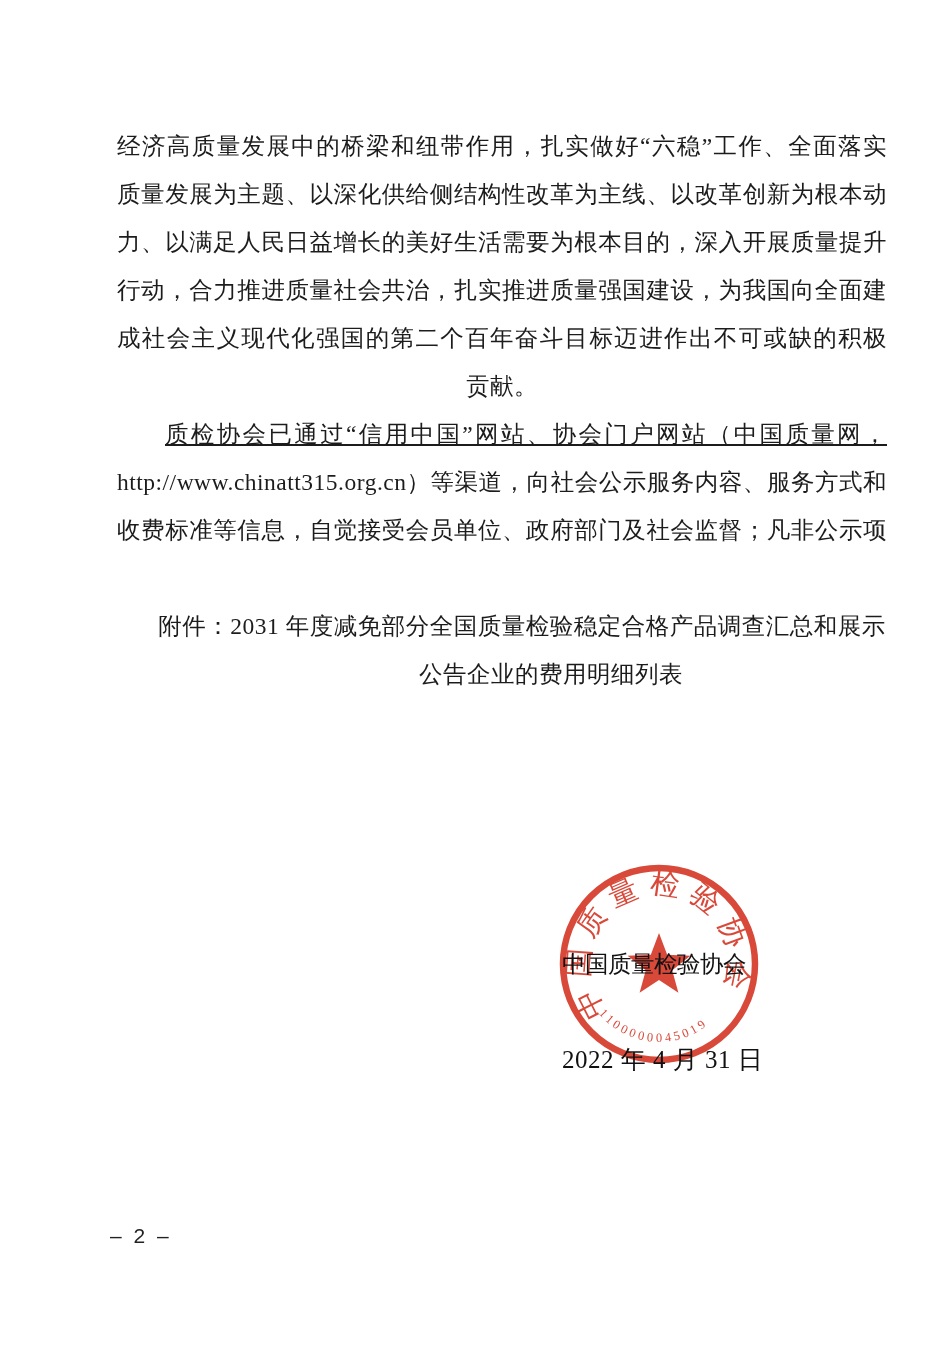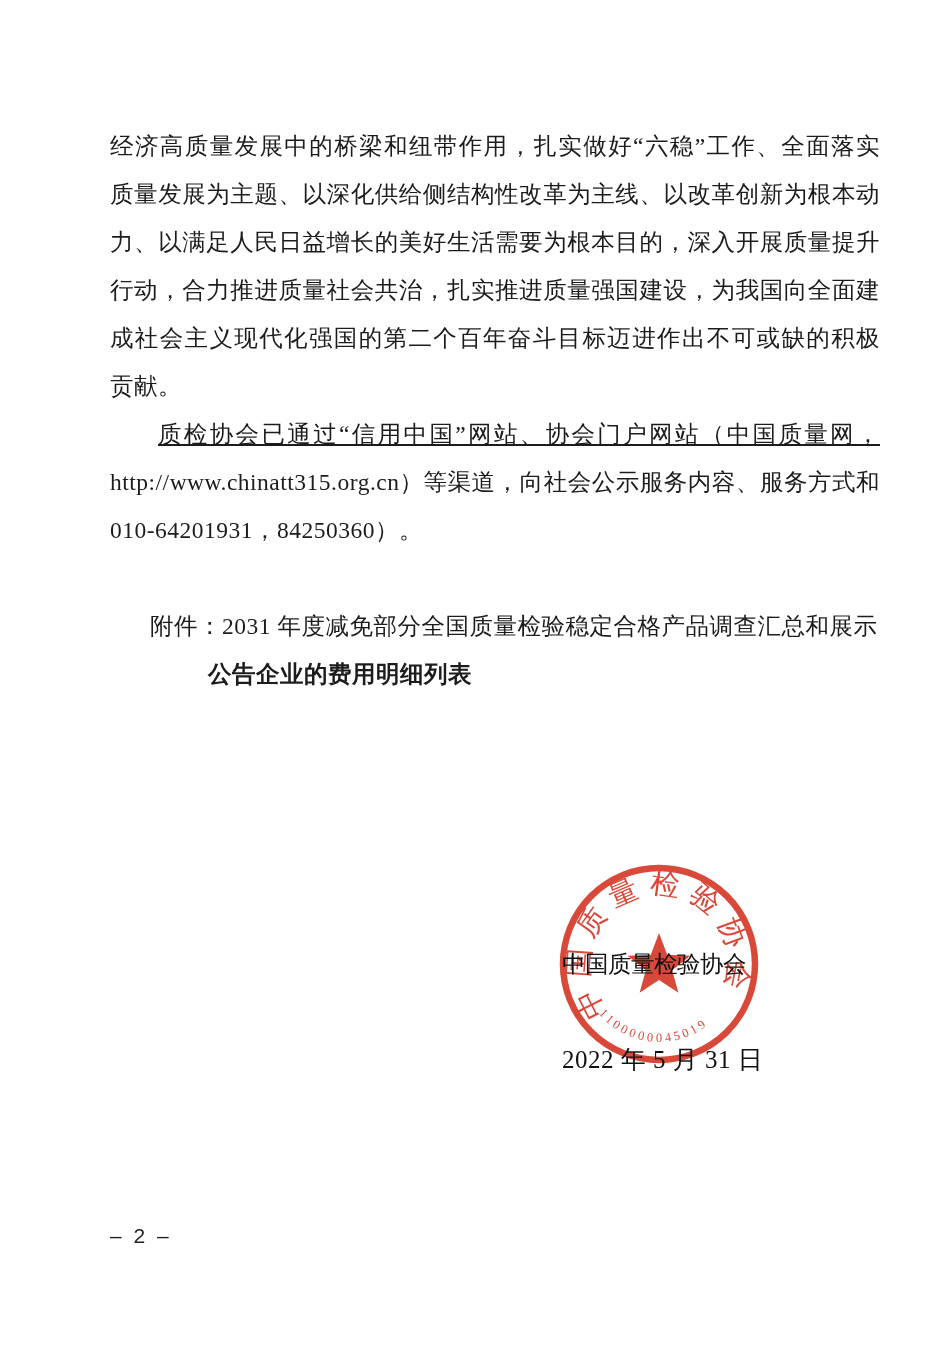--- a/index.html
+++ b/index.html
@@ -1,30 +1,31 @@
 <!DOCTYPE html>
 <html><head>
 <meta charset="utf-8">
 <style>
   html,body{margin:0;padding:0;}
   body{
     width:952px;height:1347px;position:relative;background:#ffffff;
     font-family:"Liberation Serif","DejaVu Serif",serif;color:#1c1c1c;
     overflow:hidden;
   }
-  .doc{position:absolute;left:110px;top:122px;width:770px;}
+  .doc{position:absolute;left:117px;top:122px;width:770px;}
   .line{
     height:48px;line-height:48px;font-size:23.5px;overflow:hidden;
     letter-spacing:0.5px;
+    text-align:center;
   }
   .just{text-align:justify;text-align-last:justify;}
   .p2-first{text-indent:48px;text-decoration:underline;}
   .gap{height:48px;}
   .attach-line1{padding-left:40px;}
-  .attach-line2{padding-left:98px;font-weight:bold;}
+  .attach-line2{padding-left:98px;}
   .attach-label{display:inline;}
   .attach-text{display:inline;}
   .org-name{
     position:absolute;left:562px;top:947px;font-size:23.5px;line-height:34px;
     letter-spacing:-0.5px;z-index:5;color:#111;
   }
   .date-line{
     position:absolute;left:562px;top:1042px;font-size:25px;line-height:36px;
     letter-spacing:0.5px;z-index:5;color:#111;
   }
@@ -44,21 +45,21 @@
 <div class="doc">
   <div class="line just">经济高质量发展中的桥梁和纽带作用，扎实做好“六稳”工作、全面落实</div>
   <div class="line just">质量发展为主题、以深化供给侧结构性改革为主线、以改革创新为根本动</div>
   <div class="line just">力、以满足人民日益增长的美好生活需要为根本目的，深入开展质量提升</div>
   <div class="line just">行动，合力推进质量社会共治，扎实推进质量强国建设，为我国向全面建</div>
   <div class="line just">成社会主义现代化强国的第二个百年奋斗目标迈进作出不可或缺的积极</div>
   <div class="line">贡献。</div>
 
   <div class="line just p2-first">质检协会已通过“信用中国”网站、协会门户网站（中国质量网，</div>
   <div class="line just">http://www.chinatt315.org.cn）等渠道，向社会公示服务内容、服务方式和</div>
-  <div class="line">010-64201931，84250360）。</div>
+  <div class="line just">收费标准等信息，自觉接受会员单位、政府部门及社会监督；凡非公示项</div>
 
   <div class="gap"></div>
 
   <div class="line attach-line1">
     <span class="attach-label">附件：</span><span class="attach-text">2031 年度减免部分全国质量检验稳定合格产品调查汇总和展示</span>
   </div>
   <div class="line attach-line2">
     <span class="attach-text">公告企业的费用明细列表</span>
   </div>
 </div>
@@ -72,14 +73,14 @@
   </defs>
   <text font-size="29" letter-spacing="9" fill="#d63c2c">
     <textPath href="#seal-top-arc" startOffset="3">中国质量检验协会</textPath>
   </text>
   <text font-size="12.5" letter-spacing="3.2" fill="#d63c2c">
     <textPath href="#seal-bottom-arc" startOffset="6">1100000045019</textPath>
   </text>
 </svg>
 
 <div class="org-name">中国质量检验协会</div>
-<div class="date-line">2022 年 5 月 31 日</div>
+<div class="date-line">2022 年 4 月 31 日</div>
 <div class="page-number">– 2 –</div>
 
 </body></html>

